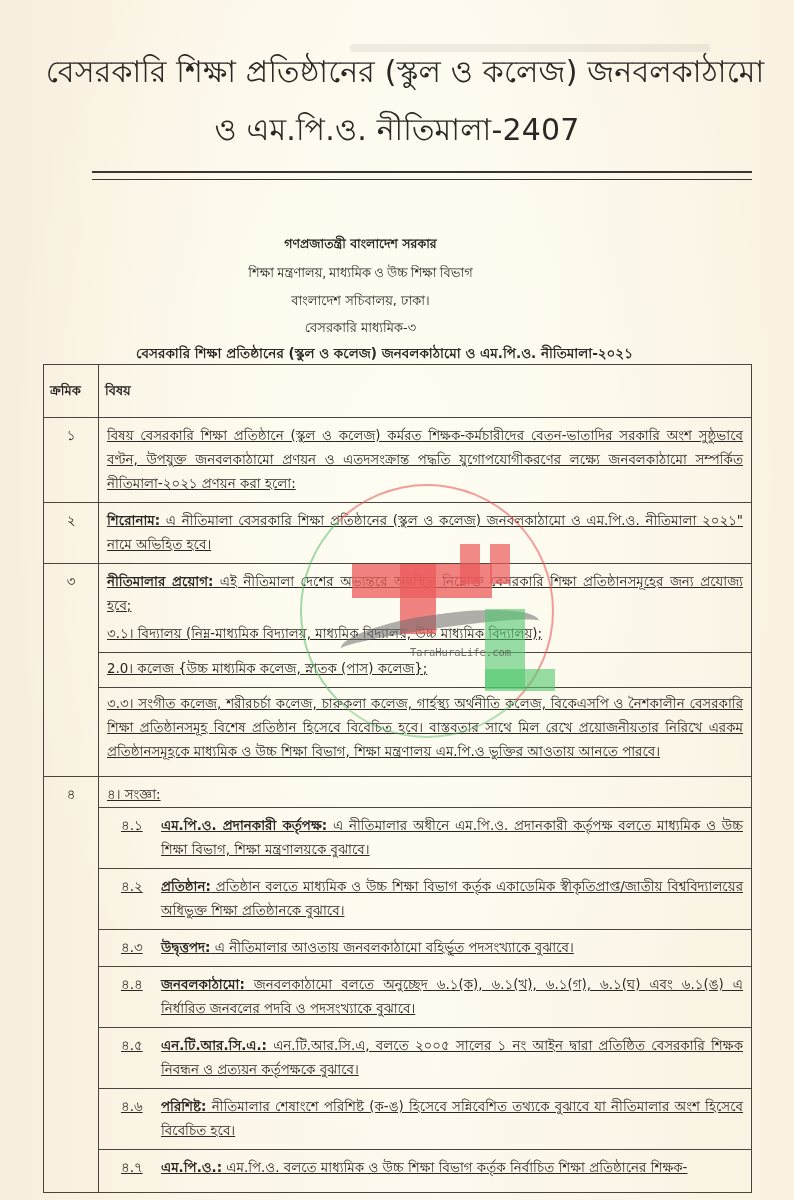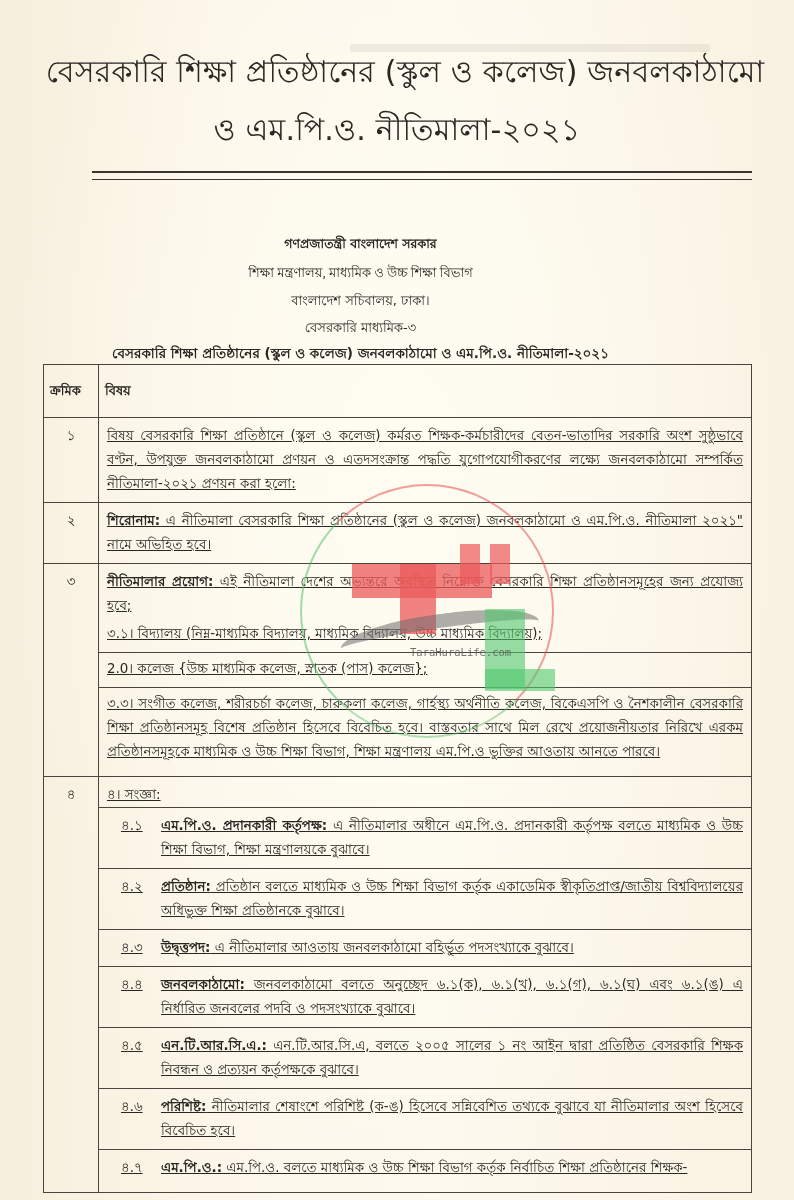--- a/index.html
+++ b/index.html
@@ -30,21 +30,21 @@
     border-top: 2px solid #3a3530; border-bottom: 1px solid #3a3530;
   }
   .hdr {
     position: absolute; left: 0; width: 721px; text-align: center;
     font-size: 13px; color: #2b2724;
   }
   .hdr.gov { top: 235px; font-weight: bold; font-size: 12.5px; }
   .hdr.ministry { top: 263px; font-family: Liberation Serif, serif; }
   .hdr.secretariat { top: 291px; }
   .hdr.section { top: 318px; }
-  .hdr.doc-title { top: 343px; font-weight: bold; font-size: 13.5px; }
+  .hdr.doc-title { top: 343px; font-weight: bold; font-size: 13.5px; padding-left: 24px; }
 
   .tbl {
     position: absolute; left: 43px; top: 364px; width: 709px;
     border-collapse: collapse; table-layout: fixed;
     font-size: 13.4px; line-height: 24px; color: #2a2622;
   }
   .tbl td, .tbl th {
     border: 1.3px solid #4a443e; vertical-align: top; padding: 2px 8px 4px 8px;
   }
   .tbl th { font-weight: bold; text-align: left; padding: 14px 6px; font-size: 13px; }
@@ -87,21 +87,21 @@
     font-family: "DejaVu Sans Mono", monospace; font-size: 10.5px; color: rgba(90,90,90,0.85);
   }
 </style>
 </head>
 <body>
 
 <div class="page-bg"></div>
 <div class="bleed"></div>
 
 <div class="title l1">বেসরকারি শিক্ষা প্রতিষ্ঠানের (স্কুল ও কলেজ) জনবলকাঠামো</div>
-<div class="title l2">ও এম.পি.ও. নীতিমালা-২০২১</div>
+<div class="title l2">ও এম.পি.ও. নীতিমালা-2407</div>
 <div class="double-rule"></div>
 
 <div class="hdr gov">গণপ্রজাতন্ত্রী বাংলাদেশ সরকার</div>
 <div class="hdr ministry">শিক্ষা মন্ত্রণালয়, মাধ্যমিক ও উচ্চ শিক্ষা বিভাগ</div>
 <div class="hdr secretariat">বাংলাদেশ সচিবালয়, ঢাকা।</div>
 <div class="hdr section">বেসরকারি মাধ্যমিক-৩</div>
 <div class="hdr doc-title">বেসরকারি শিক্ষা প্রতিষ্ঠানের (স্কুল ও কলেজ) জনবলকাঠামো ও এম.পি.ও. নীতিমালা-২০২১</div>
 
 <table class="tbl">
   <tbody>

